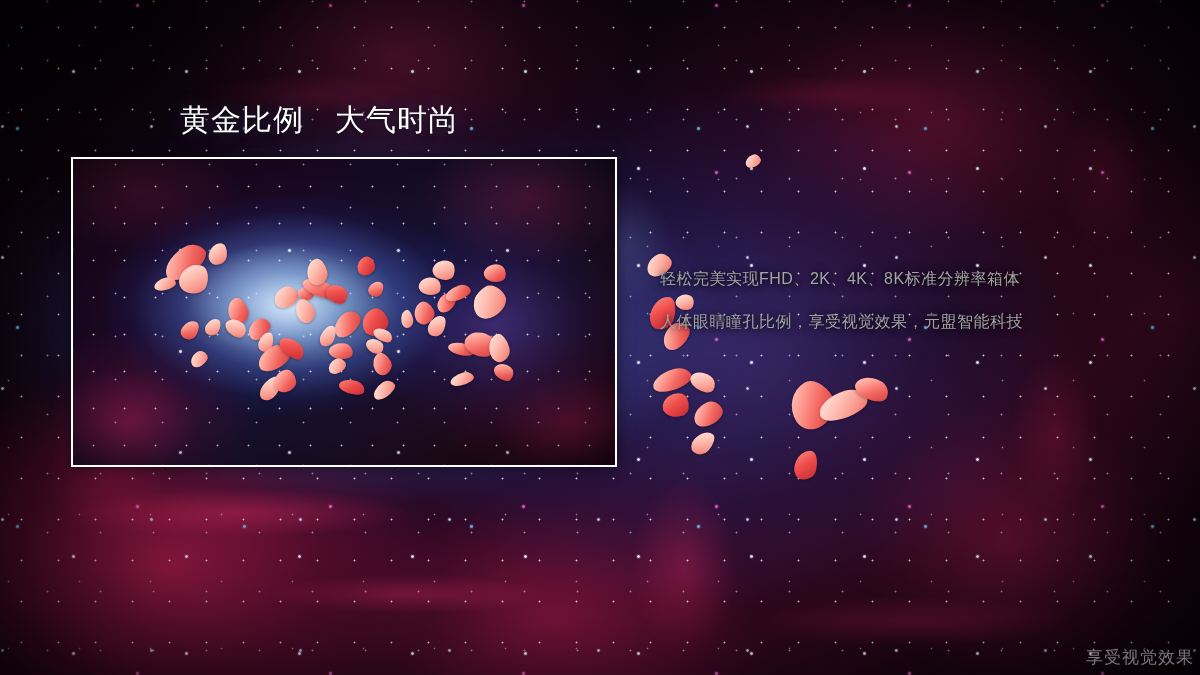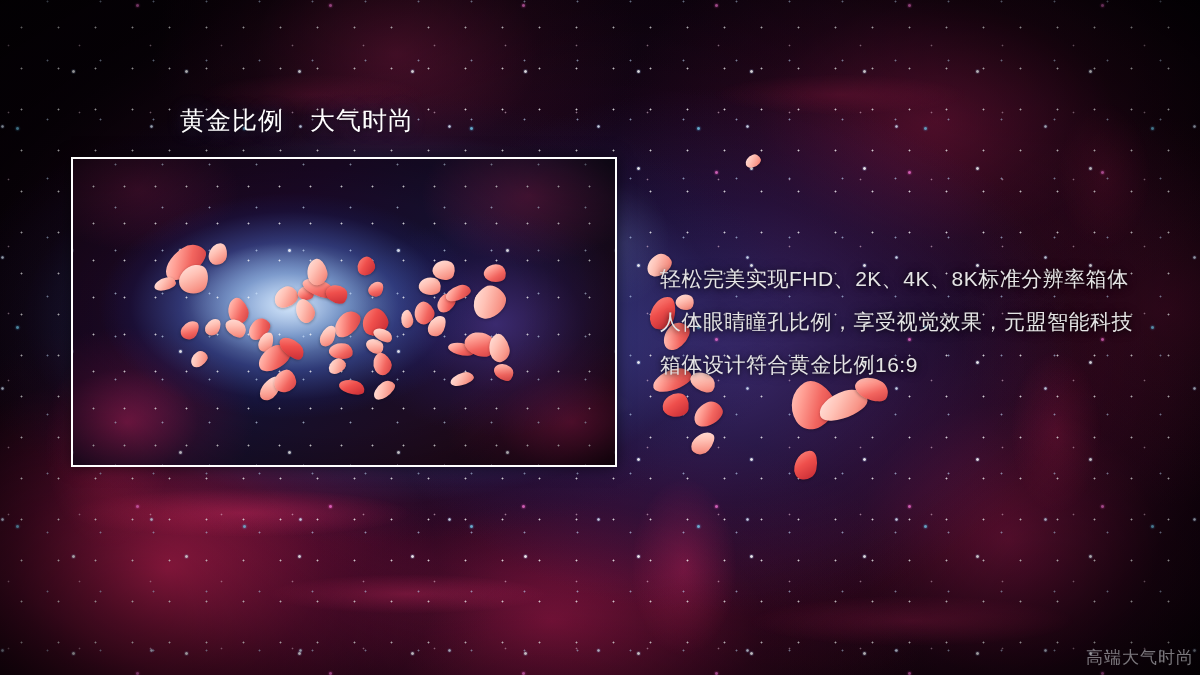--- a/index.html
+++ b/index.html
@@ -87,21 +87,21 @@
   #bg-vignette {
     background:
       radial-gradient(ellipse 72% 74% at 50% 50%, rgba(0,0,0,0) 48%, rgba(0,0,0,0.40) 84%, rgba(0,0,0,0.72) 100%);
   }
 
   
   #title {
     position: absolute;
     left: 180px;
     top: 101px;
-    font-size: 25px;
+    font-size: 30px;
     line-height: 38px;
     color: #ffffff;
     letter-spacing: 1px;
     white-space: pre;
     text-shadow: 0 1px 6px rgba(0,0,0,0.65), 0 0 18px rgba(120,150,255,0.30);
   }
 
   
   #preview-frame {
     position: absolute;
@@ -157,22 +157,22 @@
   }
 
   
   #body-copy {
     position: absolute;
     left: 660px;
     top: 257px;
     width: 520px;
   }
   #body-copy .line {
-    color: #e5e5e5;
-    font-size: 21px;
+    color: #a3a3a3;
+    font-size: 16px;
     line-height: 43px;
     letter-spacing: 0.5px;
     white-space: nowrap;
     text-shadow: 0 1px 5px rgba(0,0,0,0.70), 0 0 12px rgba(0,0,0,0.45);
   }
 
   
   #watermark {
     position: absolute;
     right: 6px;
@@ -266,18 +266,17 @@
         <div class="petal pale" style="left: 377px; top: 214px; width: 24px; height: 12px; transform: rotate(-14deg);"></div>
         <div class="petal pale" style="left: 133px; top: 159px; width: 14px; height: 18px; transform: rotate(26deg);"></div>
         <div class="petal pale" style="left: 117px; top: 193px; width: 18px; height: 14px; transform: rotate(-32deg);"></div>
       </div>
     <div id="preview-vignette"></div>
   </div>
 
   <div id="body-copy">
     <div class="line">轻松完美实现FHD、2K、4K、8K标准分辨率箱体</div>
     <div class="line">人体眼睛瞳孔比例，享受视觉效果，元盟智能科技</div>
-    <div class="line">箱体设计符合黄金比例16:9</div>
   </div>
 
-  <div id="watermark">高端大气时尚</div>
+  <div id="watermark">享受视觉效果</div>
 
 </div>
 
 </body></html>

